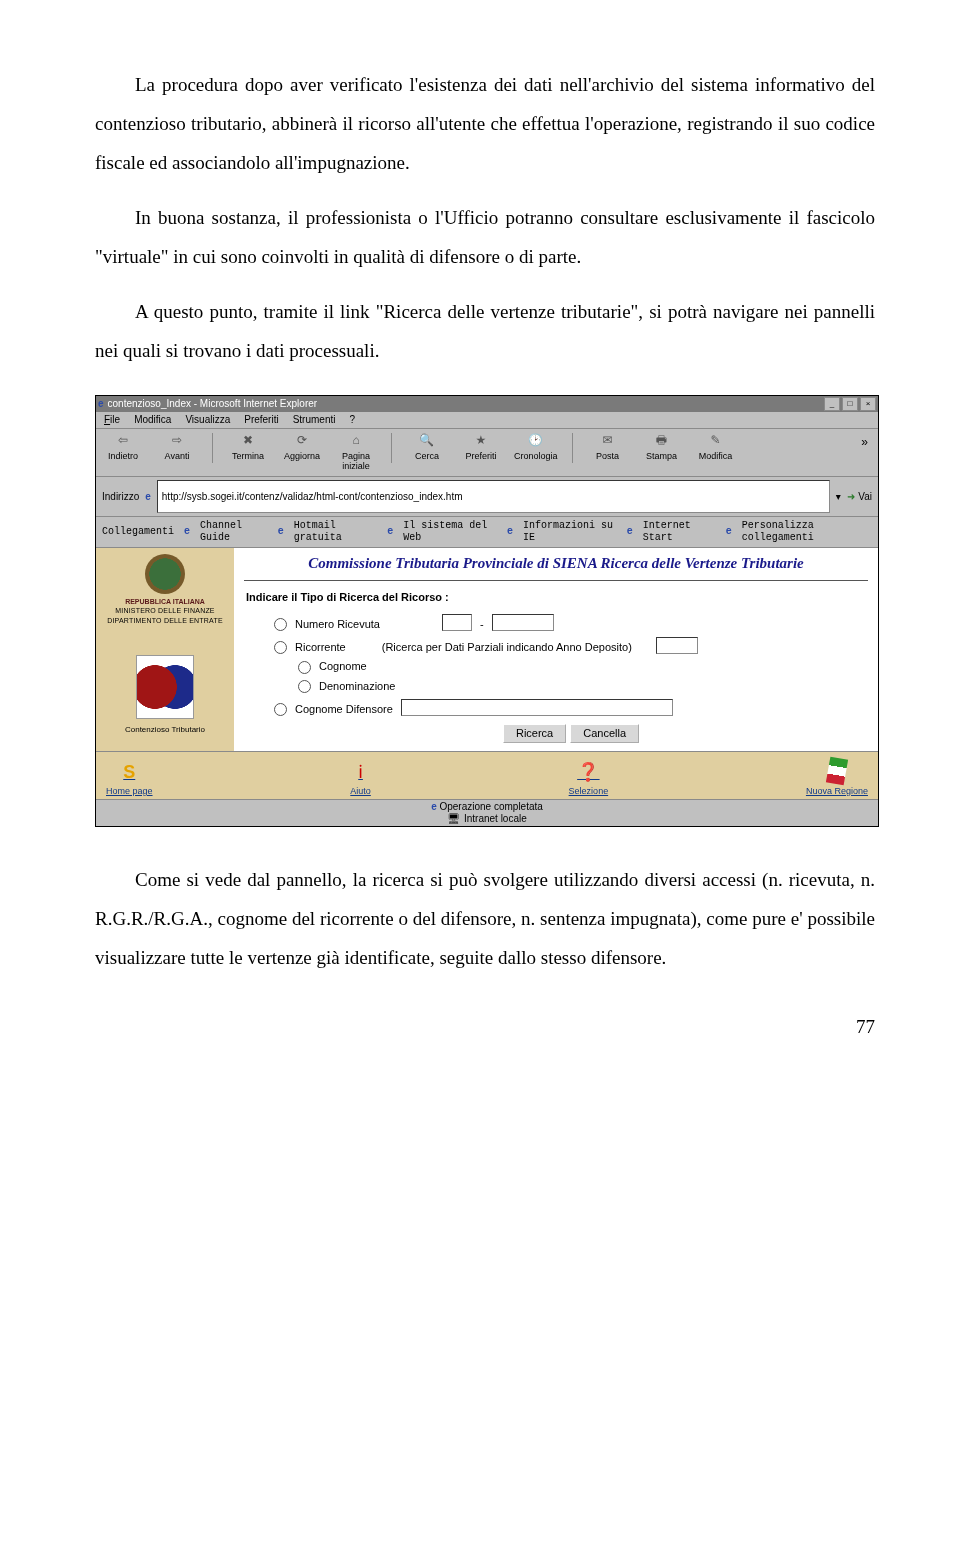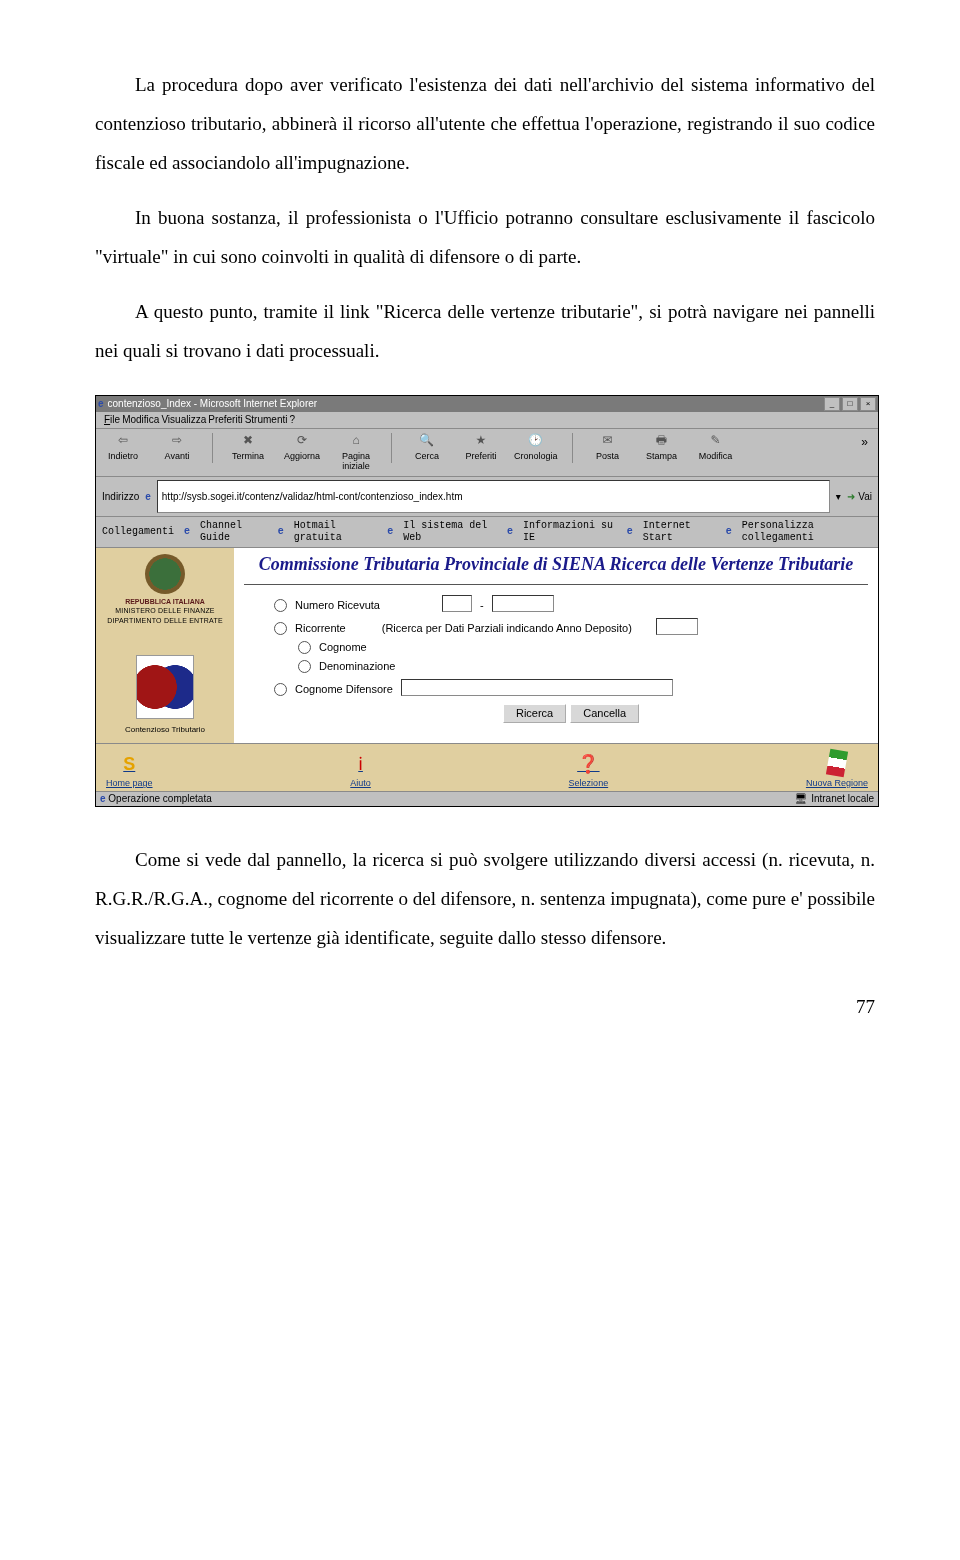--- a/index.html
+++ b/index.html
@@ -37,21 +37,21 @@
     color:#000;
   }
   .titlebar{
     display:flex;align-items:center;justify-content:space-between;
     background:#7a7a7a;color:#fff;height:16px;padding:0 2px;
     font-size:10px;
   }
   .titlebar .left{display:flex;align-items:center;gap:4px}
   .titlebar .btns{display:flex;gap:2px}
   .winbtn{width:14px;height:12px;background:#c0c0c0;border:1px solid #8a8a8a;display:flex;align-items:center;justify-content:center;font-size:8px;color:#000}
-  .menubar{display:flex;gap:2px;padding:2px 8px;background:#c0c0c0;border-bottom:1px solid #8a8a8a;font-size:10px}
+  .menubar{display:flex;gap:14px;padding:2px 8px;background:#c0c0c0;border-bottom:1px solid #8a8a8a;font-size:10px}
   .menubar span u{text-decoration:underline}
   .toolbar{display:flex;align-items:flex-start;gap:12px;padding:4px 6px;background:#c0c0c0;border-bottom:1px solid #8a8a8a}
   .tbtn{display:flex;flex-direction:column;align-items:center;gap:2px;font-size:9px;min-width:42px}
   .tbtn .ic{width:18px;height:16px;display:flex;align-items:center;justify-content:center;font-size:12px;color:#555}
   .tsep{width:1px;height:30px;background:#8a8a8a;margin:0 2px}
   .tend{margin-left:auto;font-size:12px;padding:2px 4px}
   .addr{
     display:flex;align-items:center;gap:6px;padding:3px 6px;
     background:#c0c0c0;border-bottom:1px solid #8a8a8a;font-size:10px;
   }
@@ -79,21 +79,21 @@
       #fff;
     border:1px solid #999;
   }
   .sb-caption{font-size:8px;margin-top:6px}
 
   .main{
     flex:1;background:#fff;padding:4px 10px 8px 10px;
   }
   .main-title{
     color:#1a1a8a;font-style:italic;font-weight:bold;
-    text-align:center;font-size:18px;font-family:Georgia,"Times New Roman",serif;
+    text-align:center;font-size:15px;font-family:Georgia,"Times New Roman",serif;
     padding:2px 0 6px 0;
   }
   hr.m{border:none;border-top:1px solid #555;margin:2px 0 10px 0}
   .prompt{font-weight:bold;font-size:11px;margin:0 0 10px 2px}
   .opts{font-size:11px;padding-left:30px}
   .row{display:flex;align-items:flex-end;gap:8px;margin:6px 0}
   .row.sub{padding-left:24px}
   .radio{width:11px;height:11px;border:1px solid #555;border-radius:50%;background:#fff;flex:0 0 auto}
   .lbl{white-space:nowrap}
   .txt{background:#fff;border:1px inset #8a8a8a;height:15px}
@@ -105,22 +105,22 @@
 
   .bottom-links{
     background:#e0cfa0;display:flex;align-items:flex-end;justify-content:space-between;
     padding:6px 10px 2px 10px;font-size:9px;color:#103a8a;border-top:1px solid #8a8a8a;
   }
   .bl{display:flex;flex-direction:column;align-items:center;gap:2px;text-decoration:underline}
   .bl .picto{font-size:18px;text-decoration:none}
   .italy{width:18px;height:26px;background:linear-gradient(#2e9b2e 0 33%,#fff 33% 66%,#c23 66% 100%);transform:rotate(10deg)}
 
   .status{
-    display:flex;justify-content:space-between;align-items:center;
-    background:#c0c0c0;border-top:1px solid #8a8a8a;font-size:10px;padding:1px 4px;
+    display:flex;justify-content:flex-end;align-items:center;
+    background:#c0c0c0;border-top:1px solid #8a8a8a;font-size:10px;padding:1px 4px;flex-direction:column;
   }
   .status .right{display:flex;align-items:center;gap:4px}
 </style>
 </head>
 <body>
 
 <div class="page">
   <p class="para indent">La procedura dopo aver verificato l'esistenza dei dati nell'archivio del sistema informativo del contenzioso tributario, abbinerà il ricorso all'utente che effettua l'operazione, registrando il suo codice fiscale ed associandolo all'impugnazione.</p>
   <p class="para indent">In buona sostanza, il professionista o l'Ufficio potranno consultare esclusivamente il fascicolo "virtuale" in cui sono coinvolti in qualità di difensore o di parte.</p>
   <p class="para indent">A questo punto, tramite il link "Ricerca delle vertenze tributarie", si potrà navigare nei pannelli nei quali si trovano i dati processuali.</p>
@@ -235,20 +235,21 @@
         <div style="font-weight:bold;font-size:7px;color:#5a1a1a">REPUBBLICA ITALIANA</div>
         <div class="sb-label">MINISTERO DELLE FINANZE</div>
         <div class="sb-label">DIPARTIMENTO DELLE ENTRATE</div>
         <div class="faces"></div>
         <div class="sb-caption">Contenzioso Tributario</div>
       </div>
 
       <div class="main">
         <div class="main-title">Commissione Tributaria Provinciale di SIENA Ricerca delle Vertenze Tributarie</div>
         <hr class="m">
+        <div class="prompt">Indicare il Tipo di Ricerca del Ricorso :</div>
 
         <div class="opts">
           <div class="row">
             <span class="radio"></span>
             <span class="lbl">Numero Ricevuta</span>
             <span style="width:46px"></span>
             <span class="txt w28"></span> -
             <span class="txt w60"></span>
           </div>
           <div class="row">

